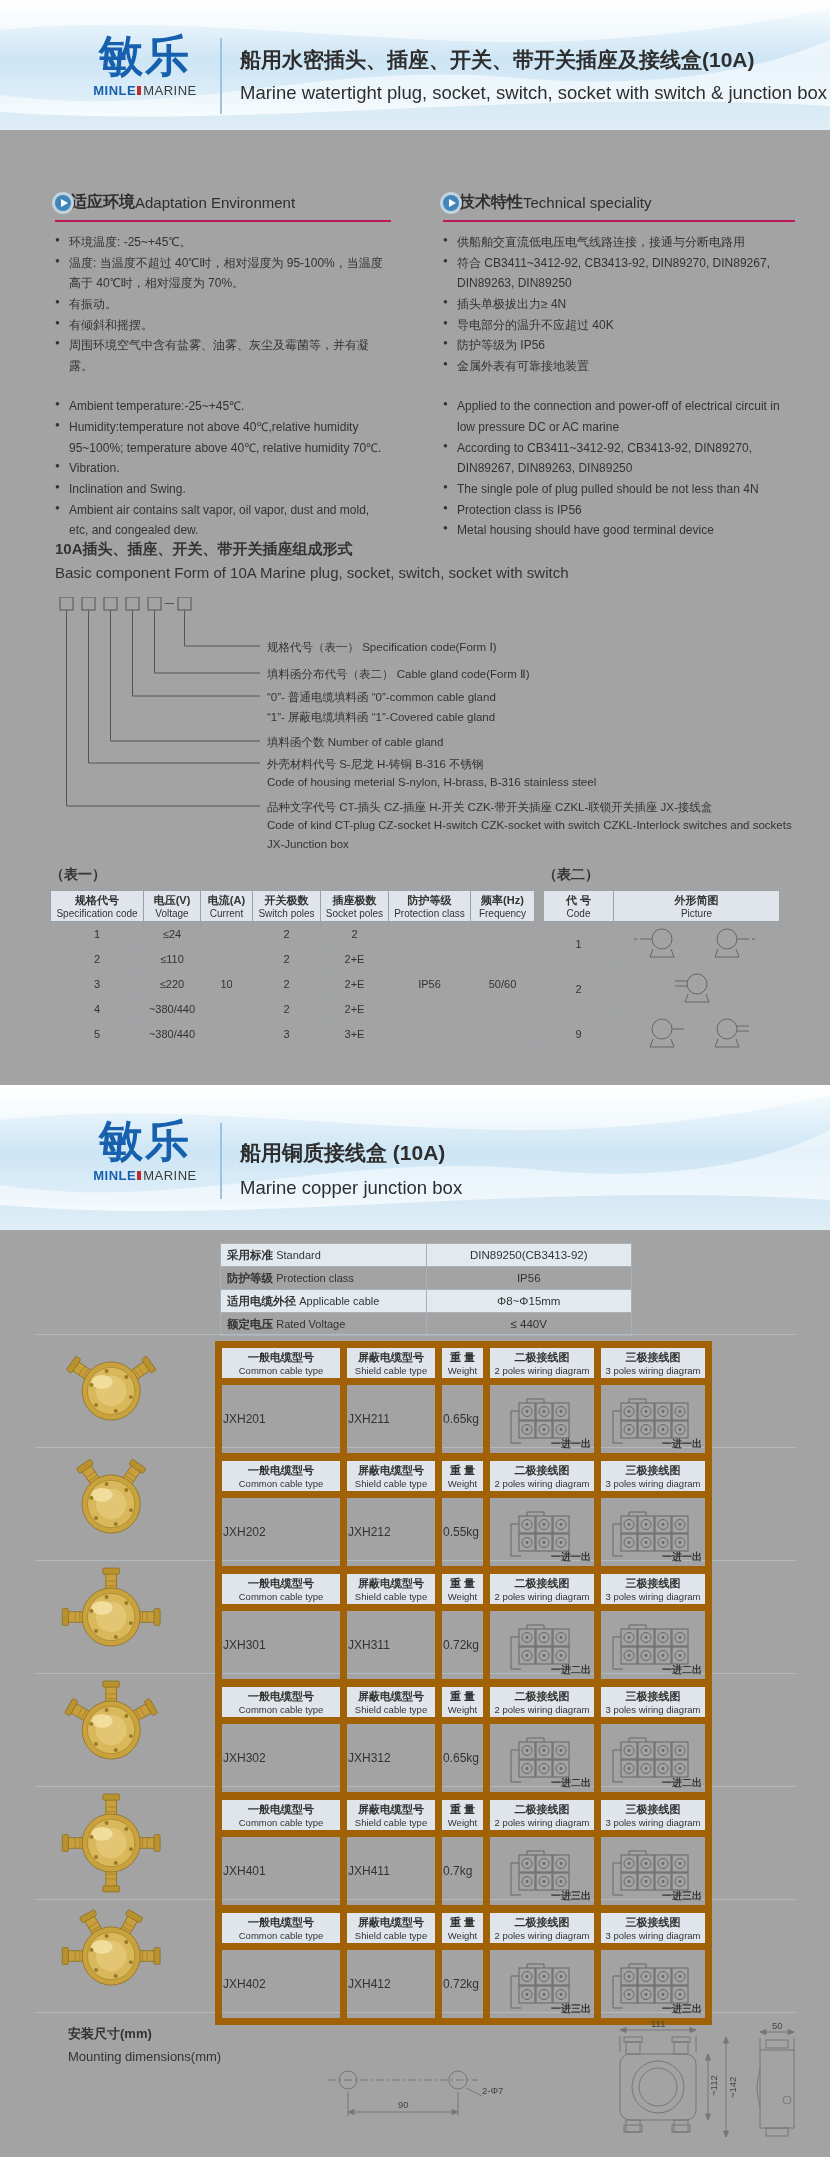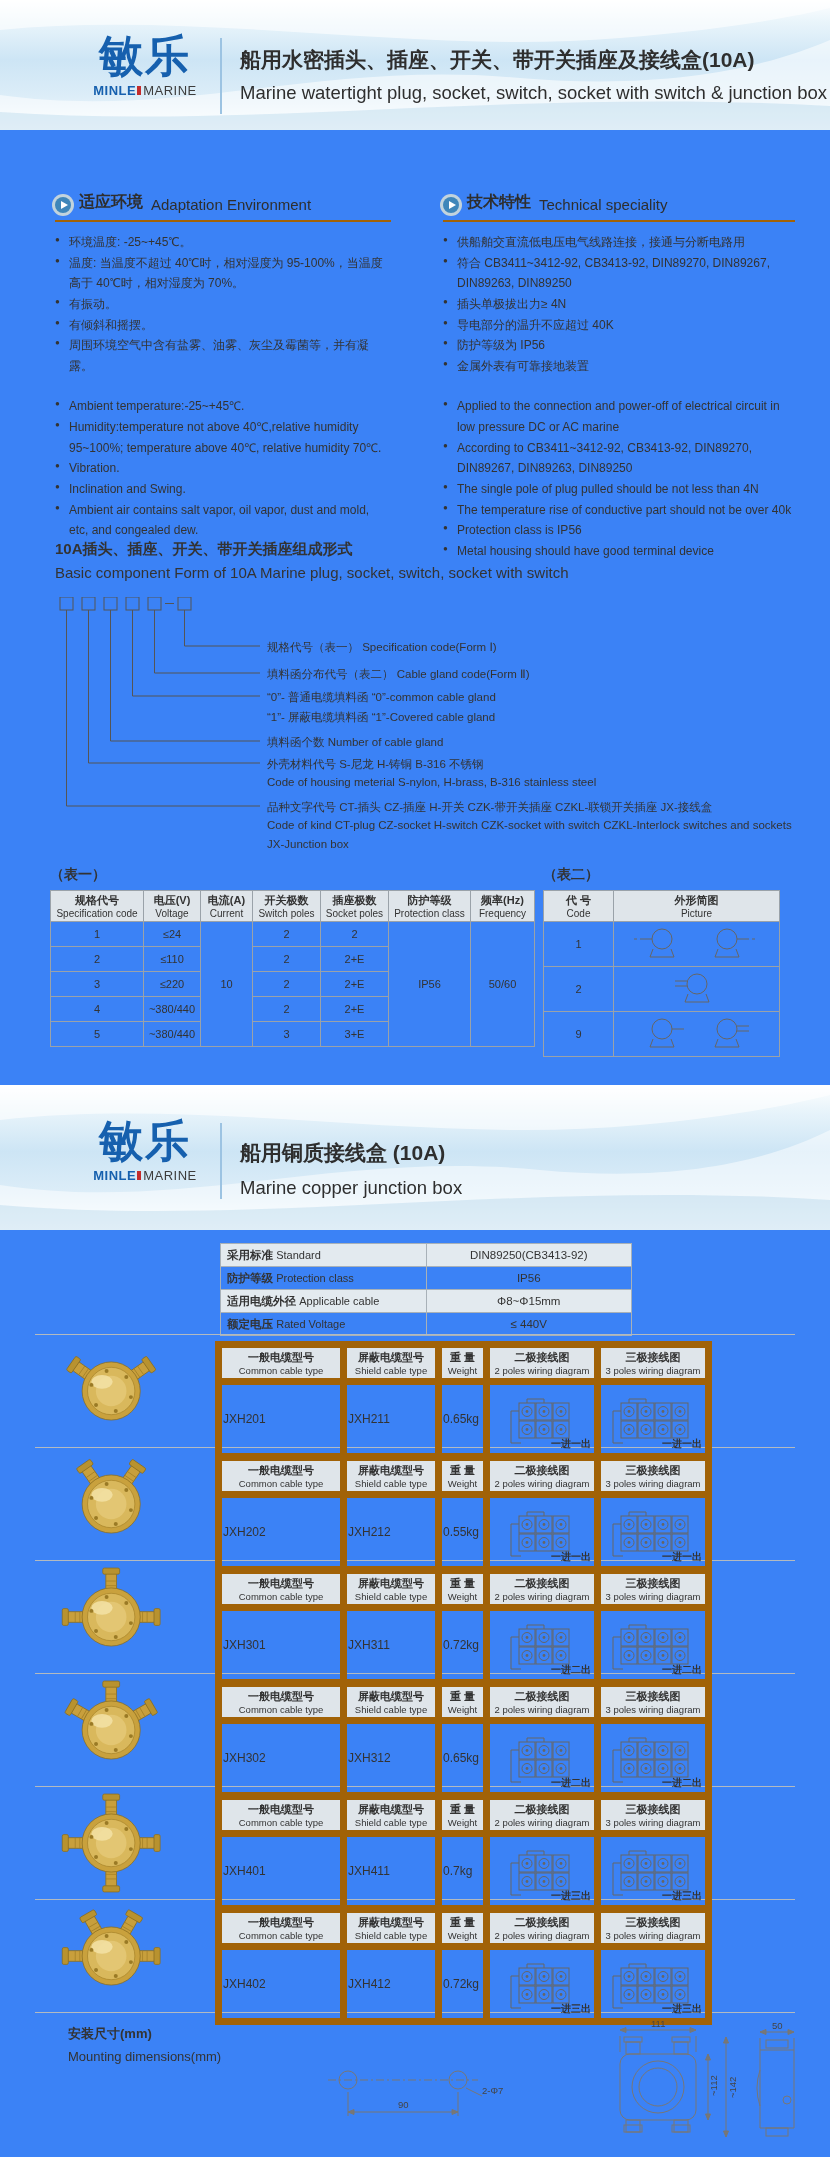--- a/index.html
+++ b/index.html
@@ -1,16 +1,16 @@
 <!DOCTYPE html>
 <html><head>
 <meta charset="utf-8">
 <style>
   html,body{margin:0;padding:0;background:#fff;}
-  .page{position:relative;width:830px;height:2157px;background:#3b82f6;overflow:hidden;
+  .page{position:relative;width:830px;height:2157px;background:#a3a3a3;overflow:hidden;
         font-family:"Liberation Sans",sans-serif;color:#333;}
 
   
   .band{position:absolute;left:0;width:830px;
         background:linear-gradient(180deg,#ffffff 0%,#eaf5fb 16%,#cde5f5 46%,#dcedf8 74%,#f8fcfe 100%);}
   .band1{top:0;height:130px;}
   .band2{top:1085px;height:145px;}
   .wave{position:absolute;left:0;top:0;}
 
   .logo{position:absolute;left:78px;top:34px;width:134px;text-align:center;}
@@ -22,21 +22,21 @@
   .vdivider{position:absolute;left:220px;top:38px;width:2px;height:76px;background:#9cc3e2;}
   .btitle-cn{position:absolute;left:240px;font-size:21px;font-weight:bold;color:#2e2e2e;white-space:nowrap;}
   .btitle-en{position:absolute;left:240px;font-size:18.5px;color:#2e2e2e;white-space:nowrap;}
   .band1 .btitle-cn{top:46px}.band1 .btitle-en{top:82px}
   .band2 .btitle-cn{top:54px}.band2 .btitle-en{top:92px}
 
   
   .col{position:absolute;top:192px;}
   .col-left{left:55px;width:336px;}
   .col-right{left:443px;width:352px;}
-  .sec-h{display:flex;align-items:flex-end;gap:8px;border-bottom:2px solid #a16207;padding-bottom:7px;margin-bottom:10px;}
+  .sec-h{display:flex;align-items:center;border-bottom:2px solid #be185d;padding-bottom:7px;margin-bottom:10px;}
   .play{width:16px;height:16px;border-radius:50%;background:#3f86ba;box-shadow:0 0 0 3px #c2d3dd;display:inline-block;position:relative;flex:0 0 auto;}
   .play-tri{position:absolute;left:6px;top:4px;width:0;height:0;border-left:7px solid #fff;border-top:4px solid transparent;border-bottom:4px solid transparent;}
   .sec-title-cn{font-size:16px;font-weight:bold;color:#2e2e2e;white-space:nowrap;}
   .sec-title-en{font-size:15px;color:#2e2e2e;white-space:nowrap;}
   .blist{list-style:none;margin:0;padding:0;font-size:12px;line-height:1.72;}
   .blist li{position:relative;padding-left:14px;}
   .blist li::before{content:"●";position:absolute;left:0;top:1px;font-size:8px;}
   .blist.en{margin-top:20px;}
 
   
@@ -150,21 +150,20 @@
       <li>符合 CB3411~3412-92, CB3413-92, DIN89270, DIN89267, DIN89263, DIN89250</li>
       <li>插头单极拔出力≥ 4N</li>
       <li>导电部分的温升不应超过 40K</li>
       <li>防护等级为 IP56</li>
       <li>金属外表有可靠接地装置</li>
     </ul>
     <ul class="blist en">
       <li>Applied to the connection and power-off of electrical circuit in low pressure DC or AC marine</li>
       <li>According to CB3411~3412-92, CB3413-92, DIN89270, DIN89267, DIN89263, DIN89250</li>
       <li>The single pole of plug pulled should be not less than 4N</li>
-      <li>The temperature rise of conductive part should not be over 40k</li>
       <li>Protection class is IP56</li>
       <li>Metal housing should have good terminal device</li>
     </ul>
   </div>
 
   <div class="compsec">
     <div class="comp-title-cn">10A插头、插座、开关、带开关插座组成形式</div>
     <div class="comp-title-en">Basic component Form of 10A Marine plug, socket, switch, socket with switch</div>
     <div class="diagram">
       <svg width="740" height="268" viewBox="0 0 740 268">

